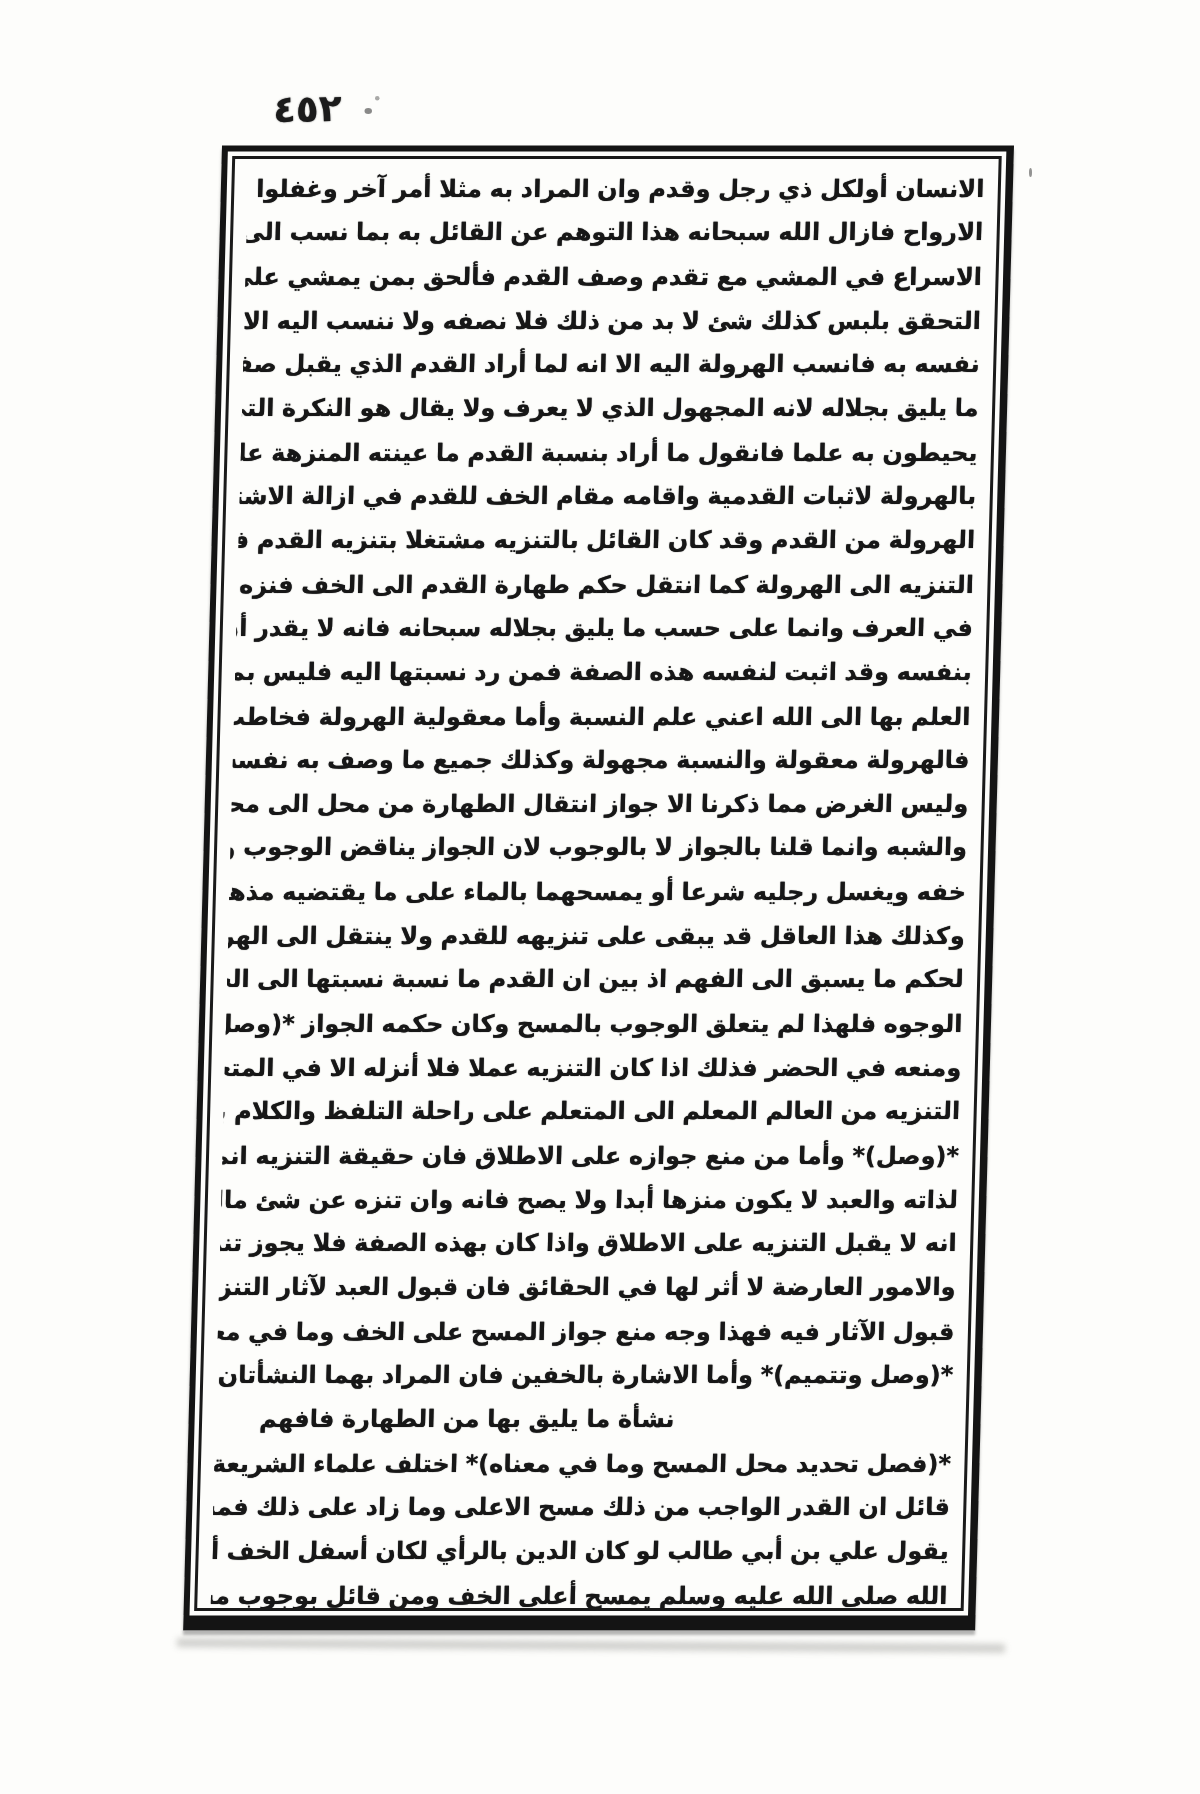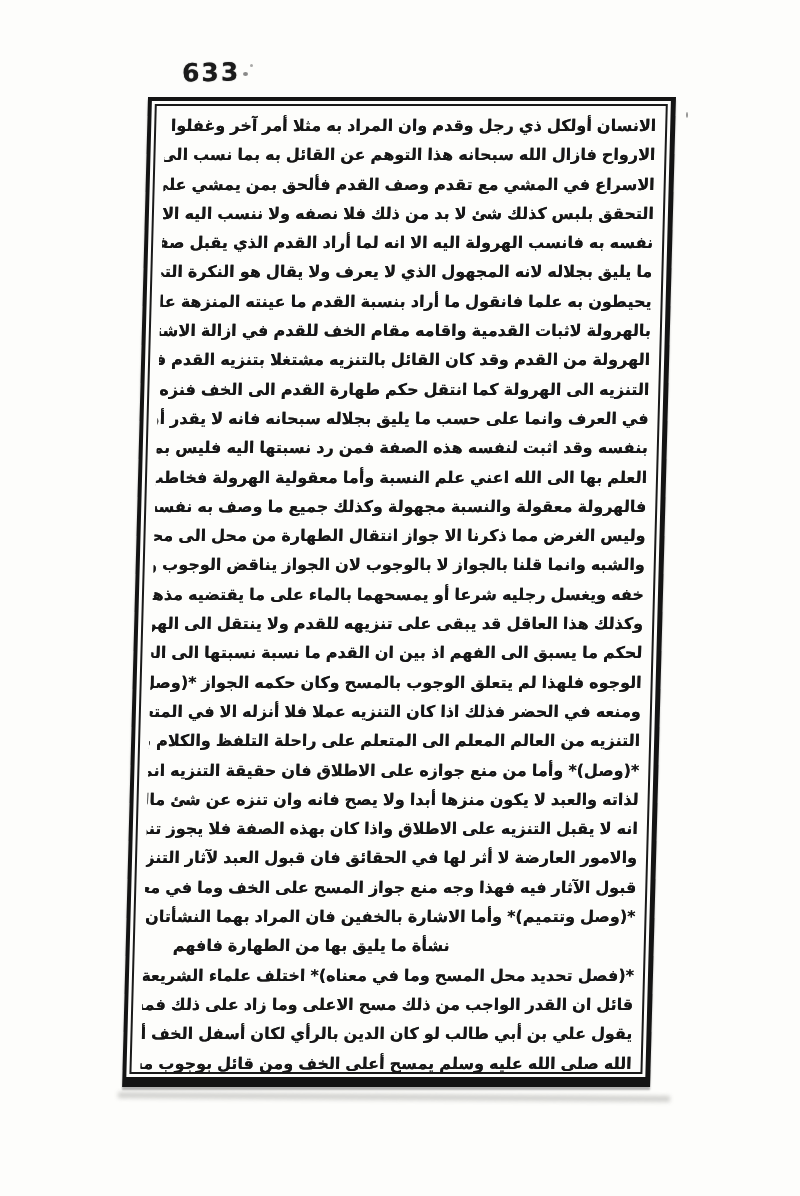--- a/index.html
+++ b/index.html
@@ -82,21 +82,21 @@
     opacity:.45;
     filter:blur(2px);
     transform:rotate(.4deg);
   }
 </style>
 </head>
 <body>
 
 <div class="paper"></div>
 
-<div class="page-number">633</div>
+<div class="page-number">٤٥٢</div>
 
 <span class="ink-speck speck-1"></span>
 <span class="ink-speck speck-2"></span>
 <span class="ink-speck speck-3"></span>
 
 <div class="frame">
   <div class="frame-inner">
     <div class="line">الانسان أولكل ذي رجل وقدم وان المراد به مثلا أمر آخر وغفلوا عن اقدام المتجسدين من</div>
     <div class="line">الارواح فازال الله سبحانه هذا التوهم عن القائل به بما نسب الى نفسه من الهرولة التي هي</div>
     <div class="line">الاسراع في المشي مع تقدم وصف القدم فألحق بمن يمشي على رجلين لا بمن يمشي على البطن مع</div>

